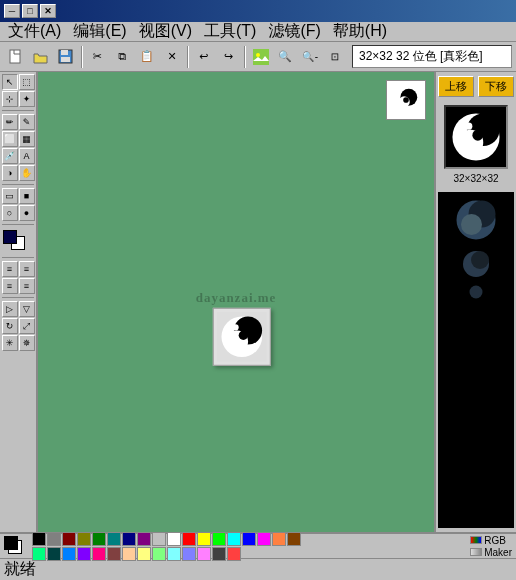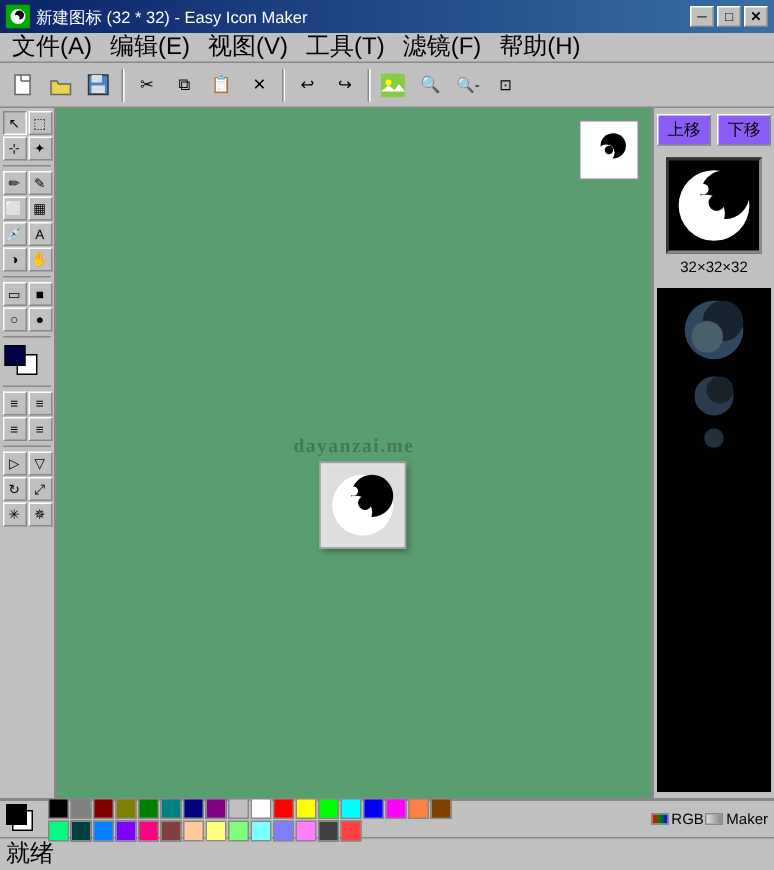--- a/index.html
+++ b/index.html
@@ -221,21 +221,21 @@
       padding: 4px 2px;
       gap: 4px;
     }
     #nav-buttons {
       display: flex;
       gap: 4px;
       width: 100%;
       justify-content: center;
     }
     .nav-btn {
-      background: #8b5cf6;
+      background: #eab308;
       border: 1px solid #888;
       border-top-color: #fff;
       border-left-color: #fff;
       padding: 2px 6px;
       font-size: 11px;
       cursor: pointer;
     }
     #icon-large-preview {
       width: 64px;
       height: 64px;
@@ -298,21 +298,21 @@
       height: 14px;
       border: 1px solid #888;
       cursor: pointer;
       flex-shrink: 0;
     }
     
     
     #color-channels {
       margin-left: auto;
       display: flex;
-      flex-direction: row;
+      flex-direction: column;
       gap: 1px;
     }
     .channel-row {
       display: flex;
       align-items: center;
       gap: 2px;
     }
     .channel-swatch {
       width: 12px;
       height: 8px;
@@ -333,31 +333,20 @@
       font-size: 12px;
     }
     #status-text {
       font-size: 16px;
     }
   </style>
 </head>
 <body>
 
 <div id="title-bar">
-  <div id="title-bar-left">
-    <div id="title-icon">
-      <svg width="16" height="16" viewBox="0 0 16 16">
-        <rect width="16" height="16" fill="#00aa00"></rect>
-        <circle cx="8" cy="8" r="5" fill="white"></circle>
-        <circle cx="9" cy="7" r="3" fill="black"></circle>
-        <circle cx="7" cy="9" r="2" fill="white"></circle>
-      </svg>
-    </div>
-    <span id="title-text">新建图标 (32 * 32) - Easy Icon Maker</span>
-  </div>
   <div id="window-controls">
     <div class="win-btn">─</div>
     <div class="win-btn">□</div>
     <div class="win-btn" style="font-weight:bold;">✕</div>
   </div>
 </div>
 
 <div id="menu-bar">
 <div class="menu-item">文件(A)</div>
     <div class="menu-item">编辑(E)</div>
@@ -400,20 +389,21 @@
   <div class="tb-btn">
     <svg width="16" height="16">
         <rect width="16" height="16" fill="#88cc44"></rect>
         <circle cx="5" cy="6" r="2" fill="yellow"></circle>
         <path d="M0 12 L5 8 L9 11 L12 7 L16 12 Z" fill="white"></path>
       </svg>
   </div>
   <div class="tb-btn">🔍</div>
   <div class="tb-btn" style="font-size:10px;">🔍-</div>
   <div class="tb-btn" style="font-size:10px;">⊡</div>
+  <div id="size-info">32×32  32 位色 [真彩色]</div>
 </div>
 
 <div id="main-area" style="height:460px; display:flex;">
 
   <div id="toolbox">
     <div class="tool-row">
       <div class="tool-btn active">↖</div>
       <div class="tool-btn">⬚</div>
     </div>
     <div class="tool-row">

